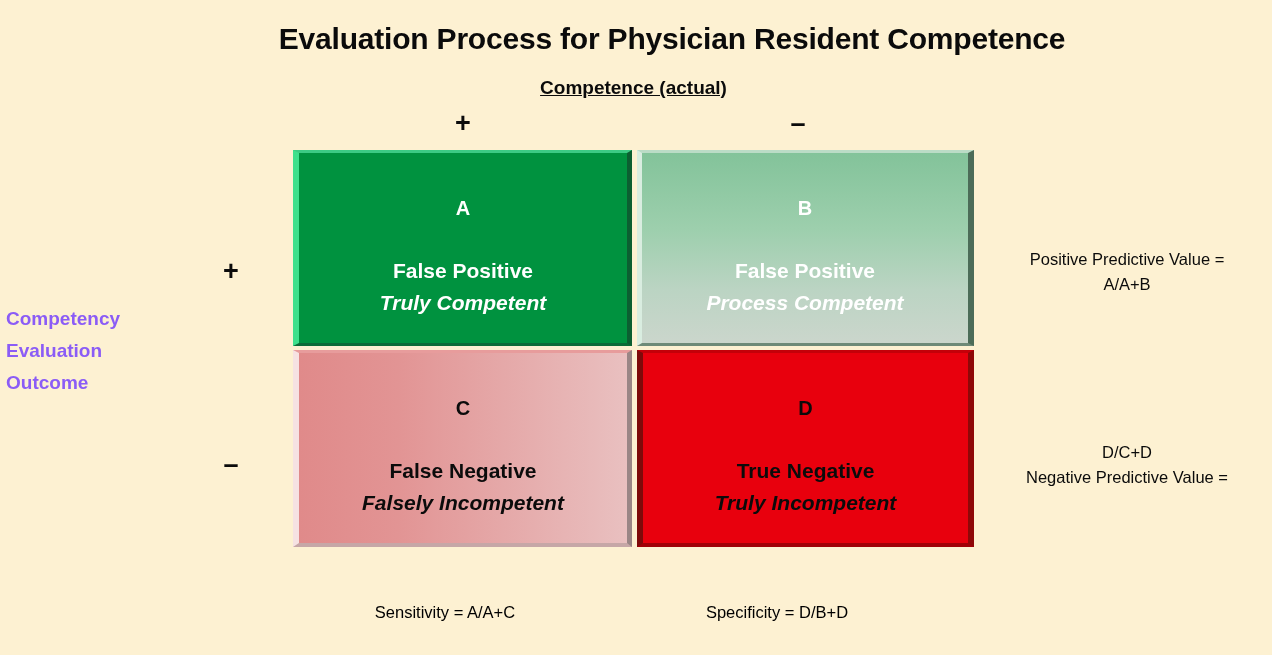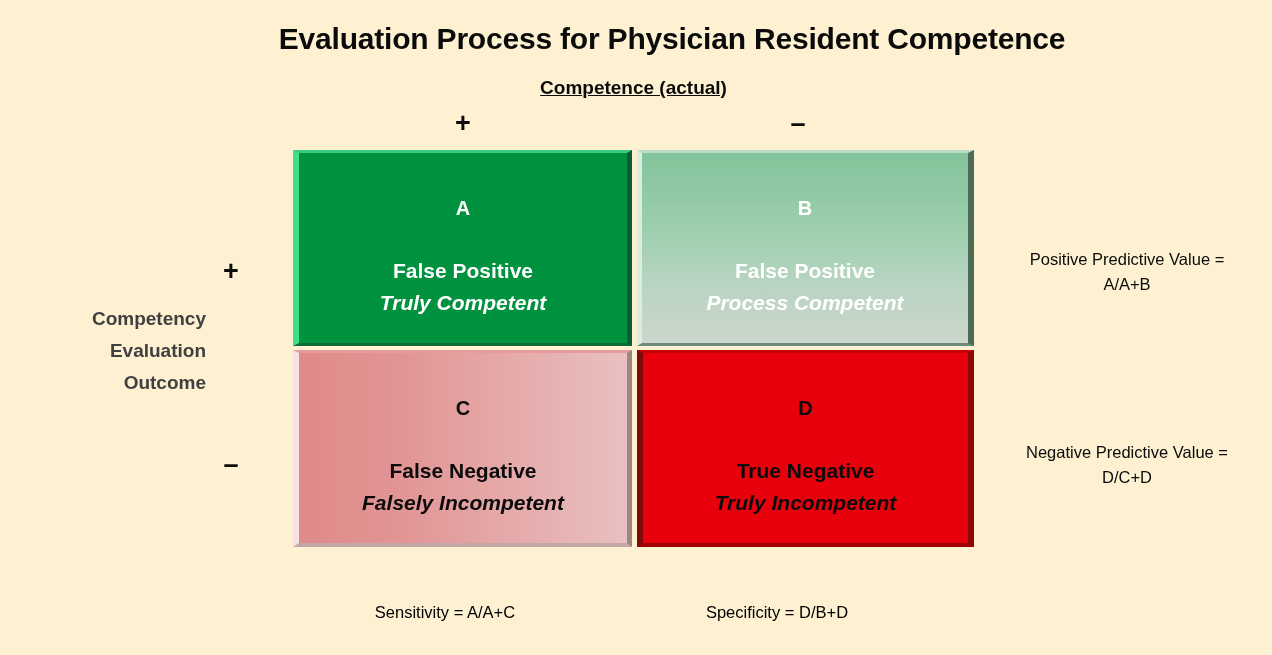--- a/index.html
+++ b/index.html
@@ -60,25 +60,25 @@
   .sign-col-minus { left: 758px; top: 110px; width: 80px; }
   .sign-row-plus  { left: 191px; top: 258px; width: 80px; }
   .sign-row-minus { left: 191px; top: 451px; width: 80px; }
 
   
   .row-axis-title {
     position: absolute;
     left: 6px;
     top: 303px;
     width: 200px;
-    text-align: right;
+    text-align: left;
     font-size: 19px;
     font-weight: bold;
     line-height: 32px;
-    color: #404040;
+    color: #8b5cf6;
   }
 
   
   .matrix {
     position: absolute;
     left: 293px;
     top: 150px;
     width: 681px;
     height: 397px;
   }
@@ -236,20 +236,20 @@
     </div>
 
   </div>
 
   <div class="side-note note-ppv">
     <div>Positive Predictive Value =</div>
     <div>A/A+B</div>
   </div>
 
   <div class="side-note note-npv">
+    <div>D/C+D</div>
     <div>Negative Predictive Value =</div>
-    <div>D/C+D</div>
   </div>
 
   <div class="bottom-note note-sens">Sensitivity = A/A+C</div>
   <div class="bottom-note note-spec">Specificity = D/B+D</div>
 
 </div>
 
 </body></html>

